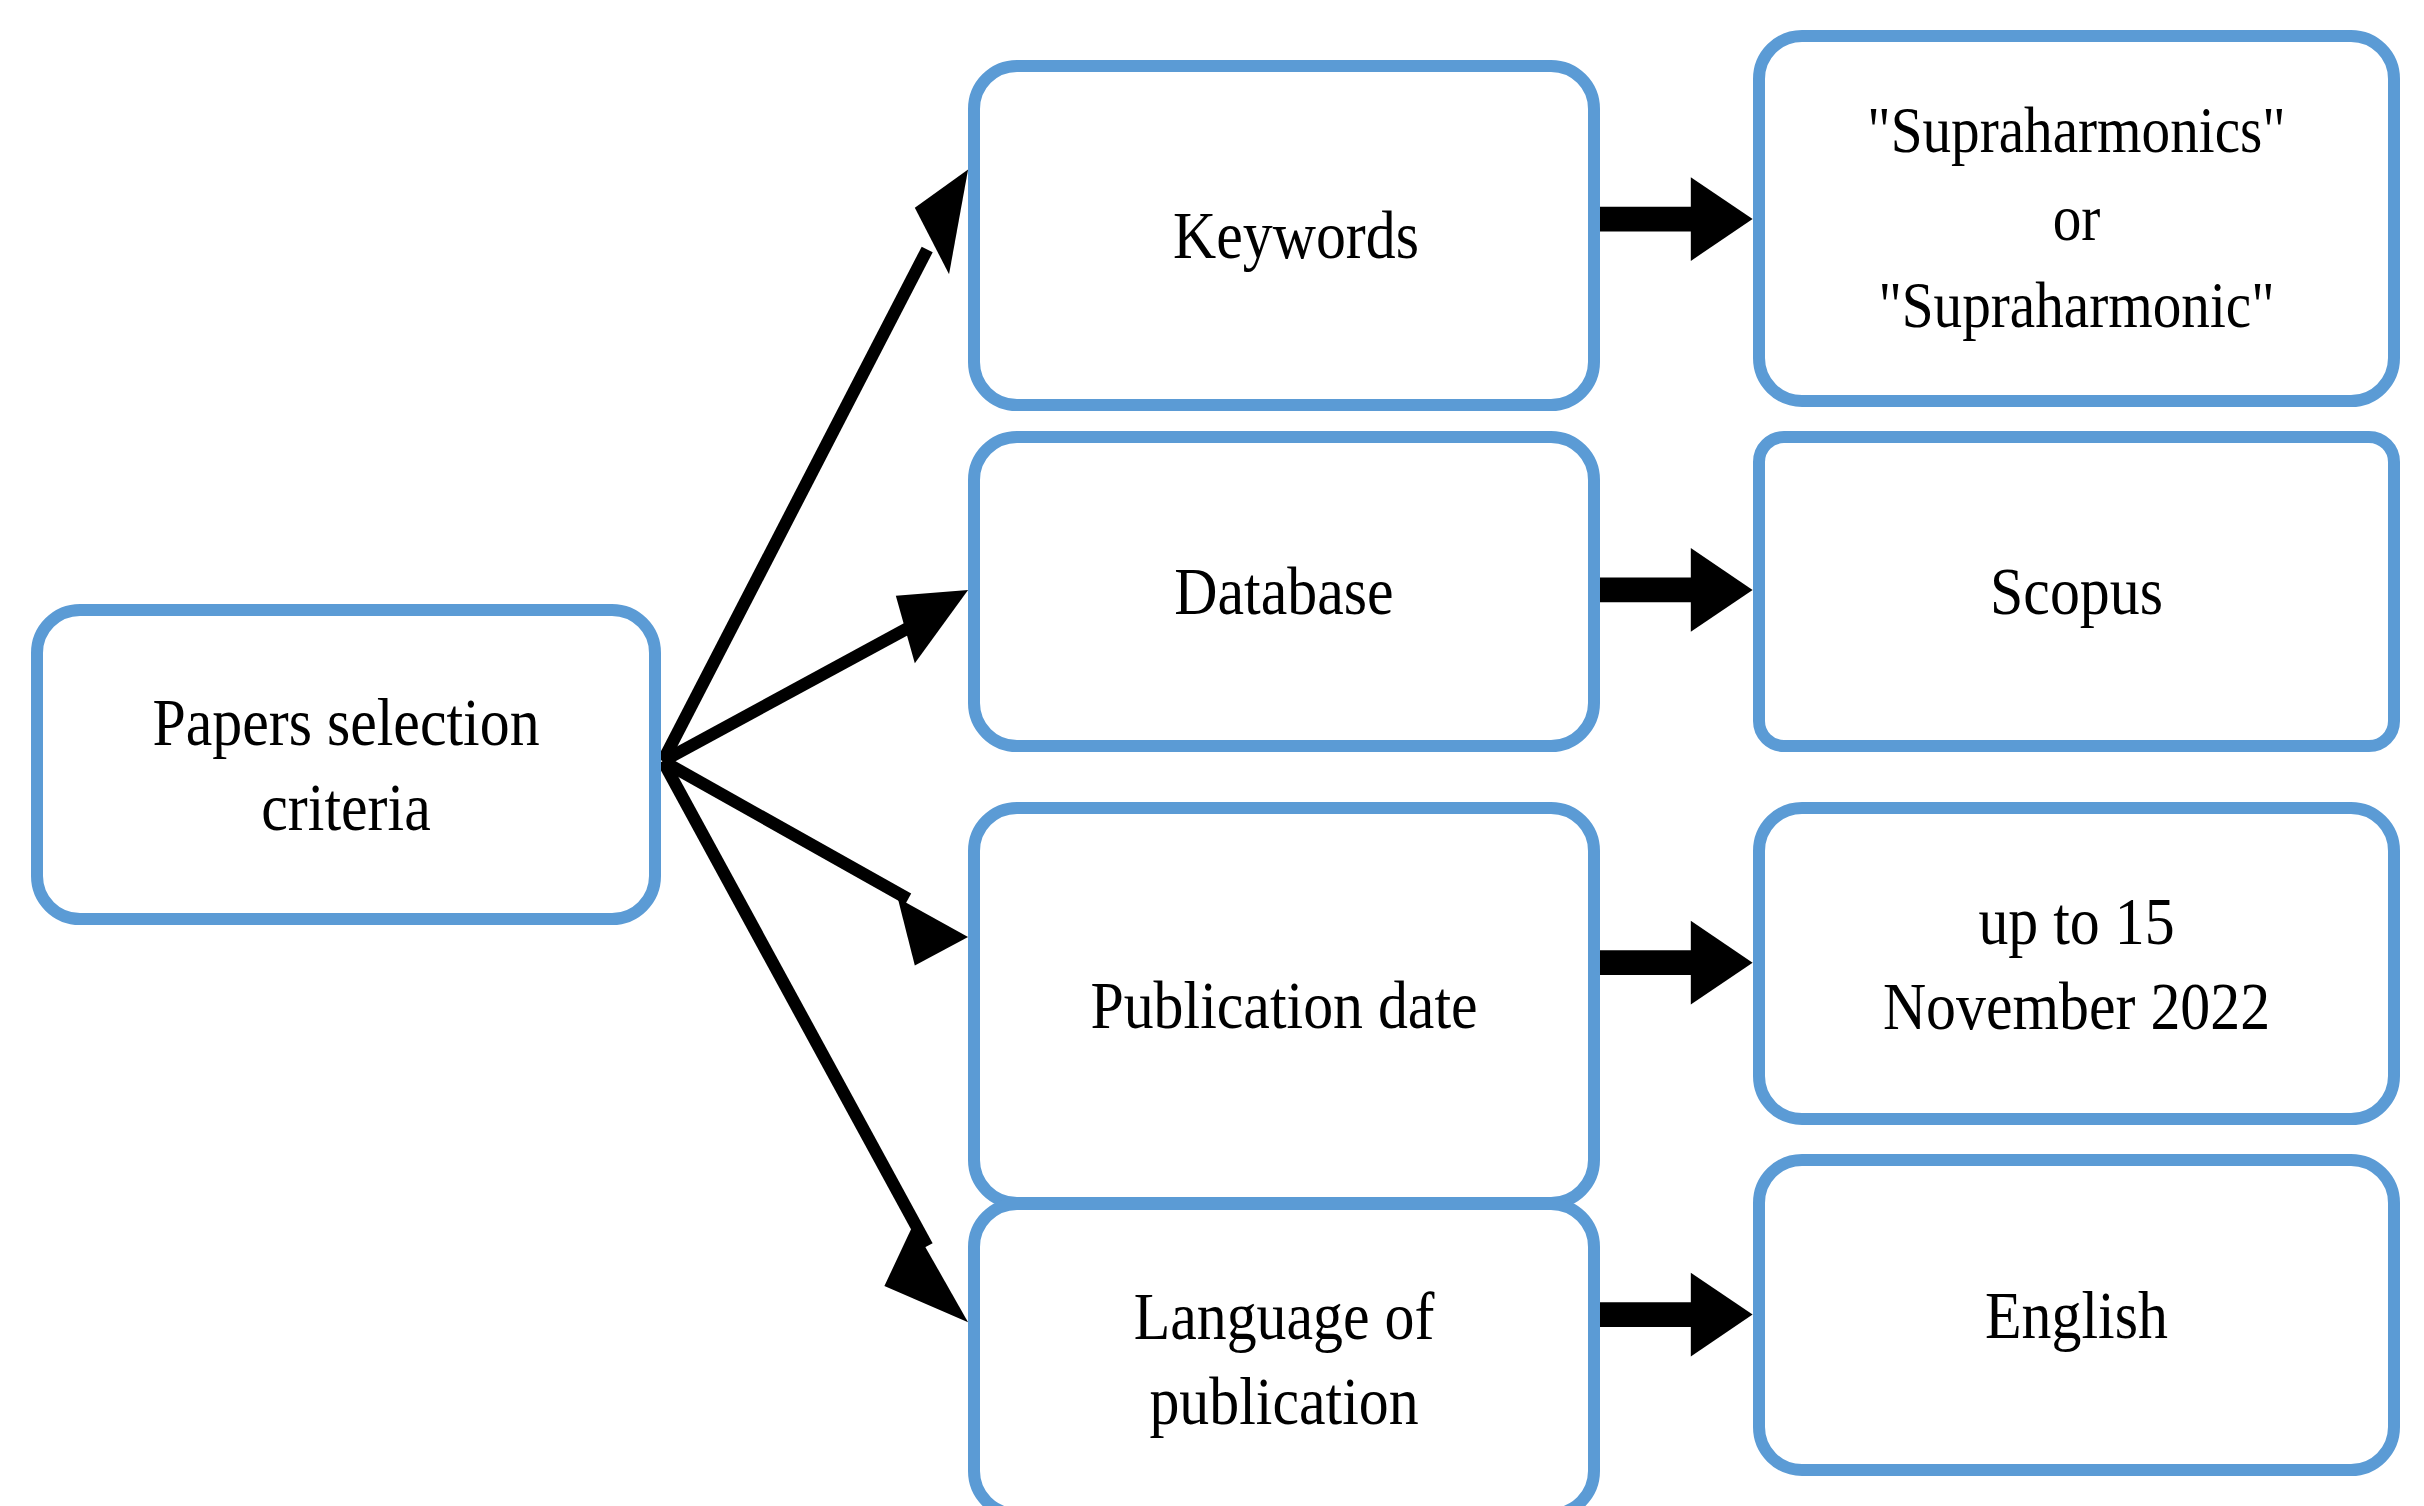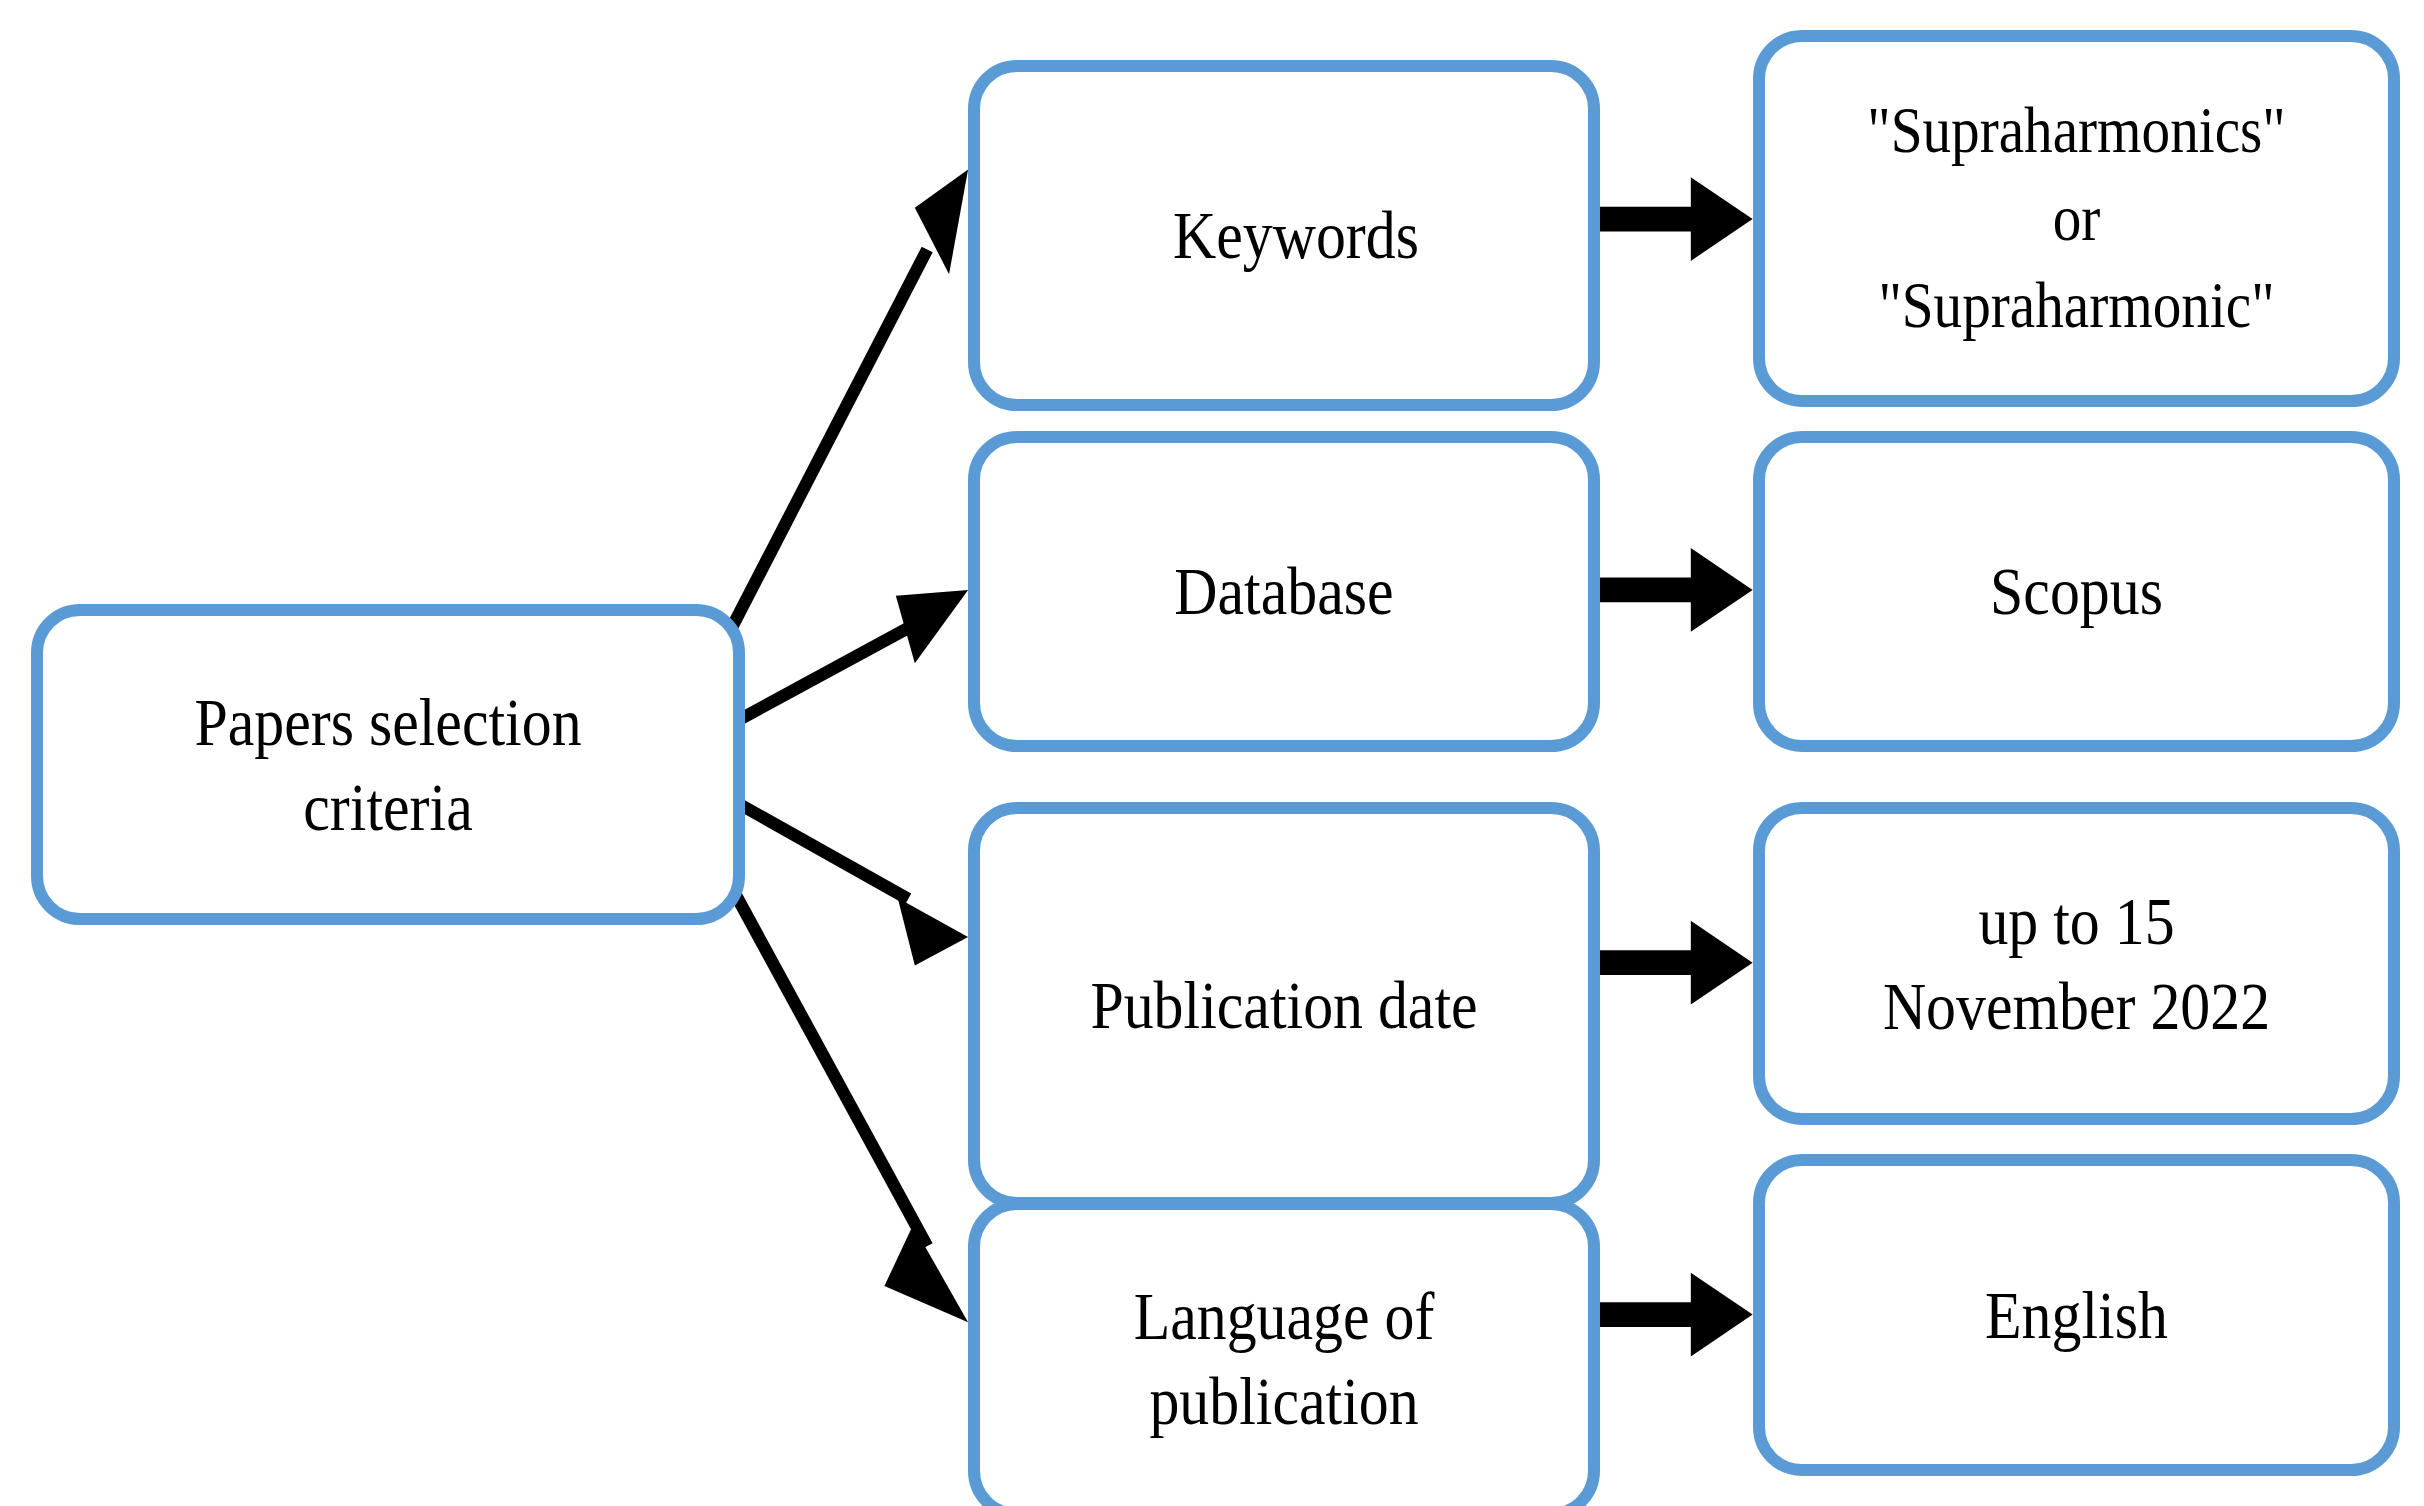--- a/index.html
+++ b/index.html
@@ -47,35 +47,35 @@
     box-sizing: border-box;
     white-space: pre-line;
     font-size: 68px;
     transform: scaleX(0.88);
   }
 
   
   #node-source {
     left: 31px;
     top: 604px;
-    width: 714px;
+    width: 630px;
     height: 321px;
   }
 
   
   .col-criteria { left: 968px; width: 632px; }
   #node-criterion-0 { top: 60px;   height: 351px; padding-left: 24px; }
   #node-criterion-1 { top: 431px;  height: 321px; }
   #node-criterion-2 { top: 802px;  height: 407px; }
   #node-criterion-3 { top: 1154px; height: 322px; margin-top: 44px; }
 
   
   .col-values { left: 1753px; width: 647px; }
   #node-value-0 { top: 30px;   height: 377px; }
-  #node-value-1 { top: 431px;  height: 321px; }
+  #node-value-1 { top: 431px;  height: 321px; border-radius: 31px; }
   #node-value-2 { top: 802px;  height: 323px; justify-content: flex-end; }
   #node-value-3 { top: 1154px; height: 322px; font-family: Liberation Serif, serif; }
 
   #node-value-0 .label { font-size: 65px; line-height: 1.35; }
   #node-value-2 .label { line-height: 1.25; }
   #node-criterion-3 .label { line-height: 1.25; }
   #node-source .label { line-height: 1.25; }
 </style>
 </head>
 <body>

